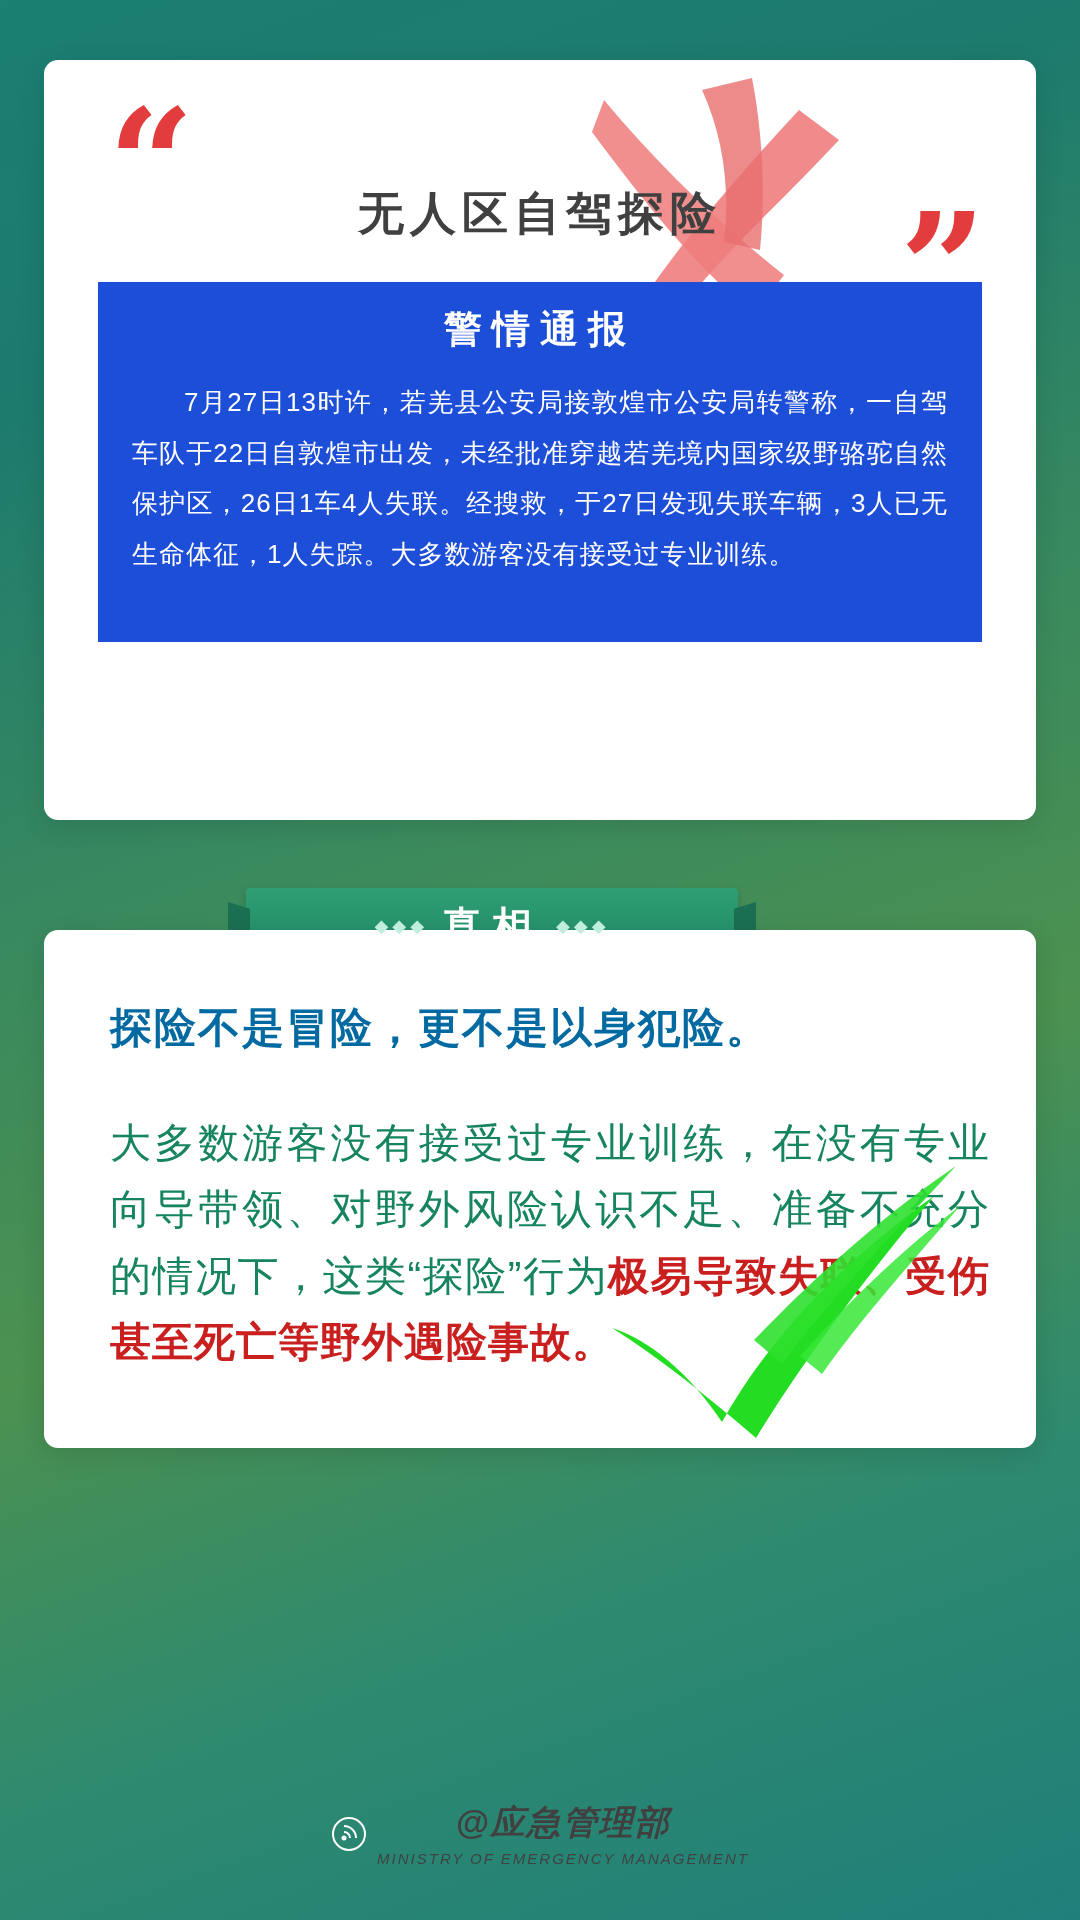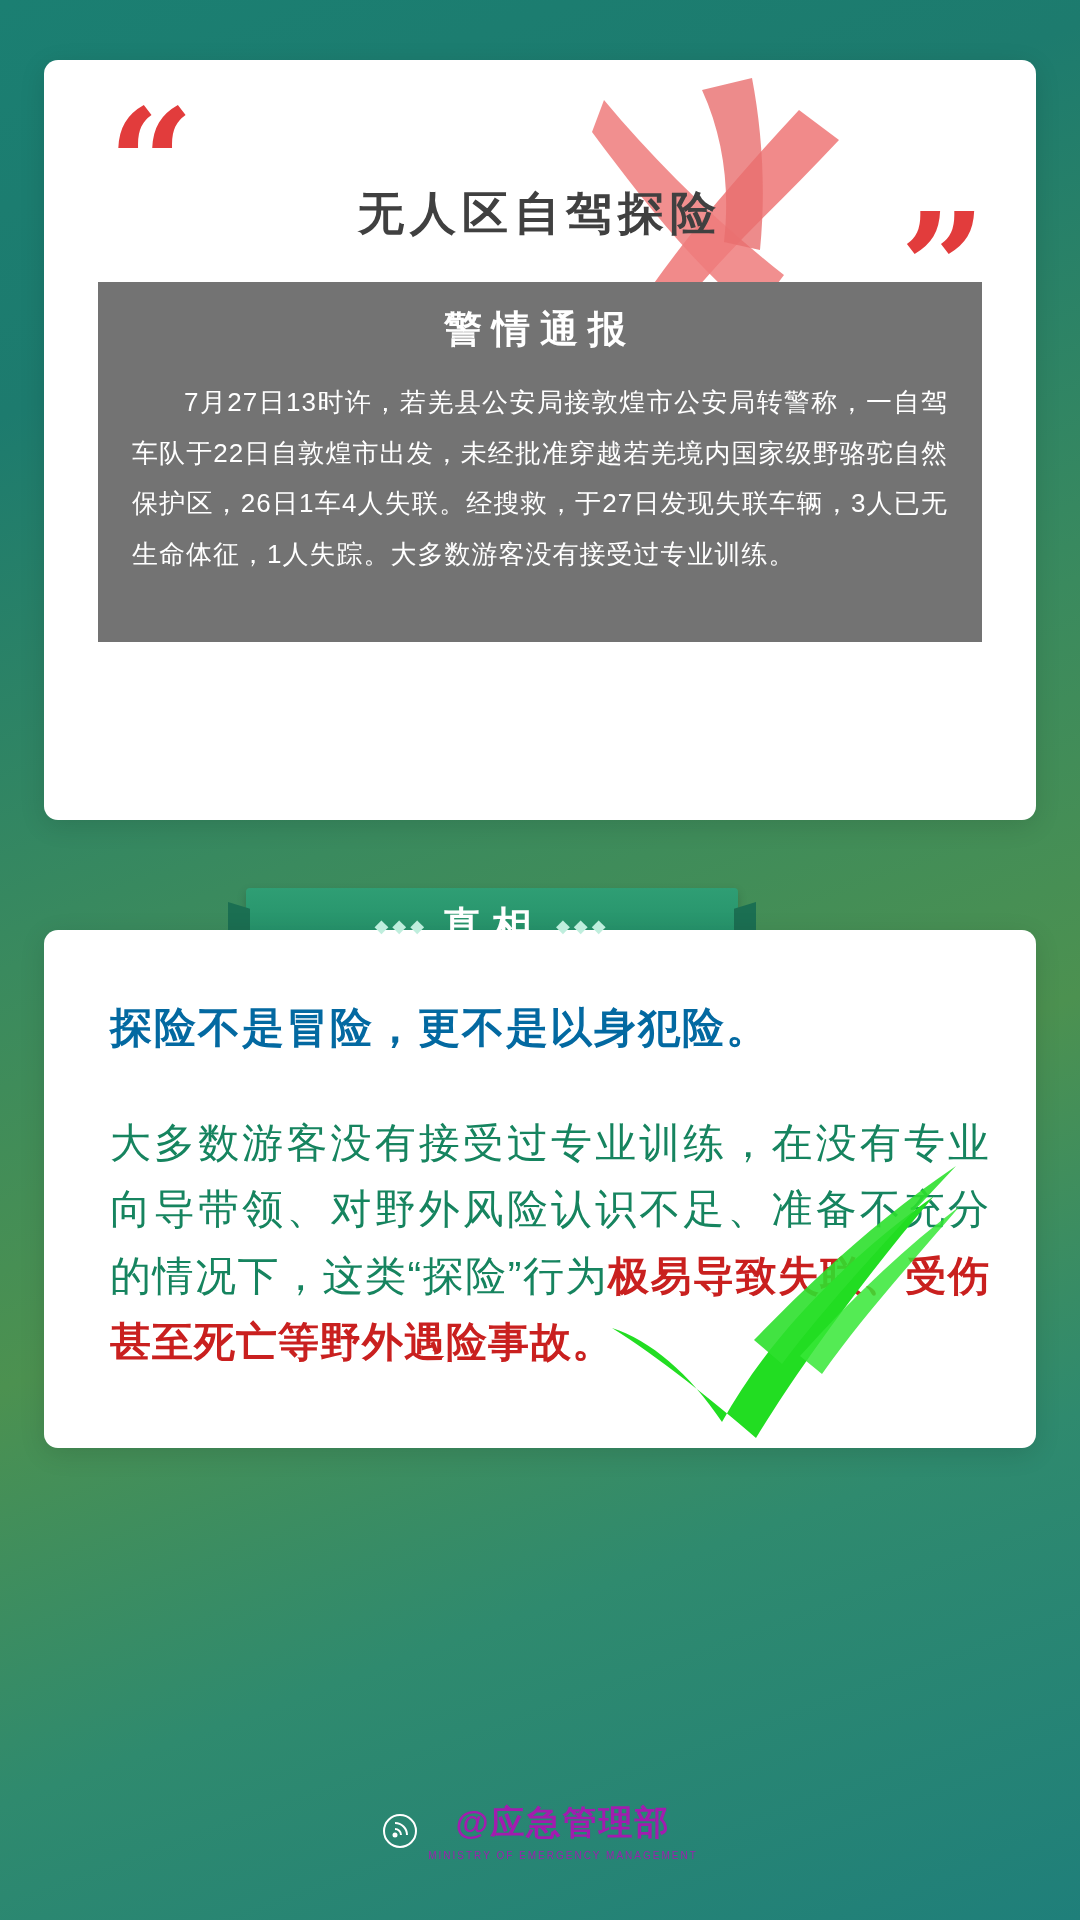--- a/index.html
+++ b/index.html
@@ -80,21 +80,21 @@
     font-family: "DejaVu Sans", "Liberation Sans", sans-serif;
   }
   .rumor-title div { white-space: nowrap; }
 
   .notice-box {
     position: absolute;
     left: 54px;
     top: 222px;
     width: 884px;
     height: 360px;
-    background: #737373;
+    background: #1d4ed8;
     color: #ffffff;
     box-sizing: border-box;
     padding: 22px 34px 20px 34px;
   }
   .notice-title {
     text-align: center;
     font-size: 38px;
     font-weight: bold;
     letter-spacing: 10px;
     margin-bottom: 22px;
@@ -189,35 +189,36 @@
     pointer-events: none;
   }
 
   
   #footer {
     position: absolute;
     left: 0;
     top: 1800px;
     width: 1080px;
     text-align: center;
-    color: #a21caf;
+    color: #404040;
+    font-style: italic;
   }
   .footer-row {
     display: inline-flex;
     align-items: center;
     gap: 10px;
   }
   .footer-main {
     font-size: 34px;
     font-weight: bold;
     letter-spacing: 2px;
   }
   .footer-sub {
     display: block;
-    font-size: 10px;
+    font-size: 15px;
     letter-spacing: 2px;
     margin-top: 4px;
     opacity: 0.95;
   }
 </style>
 </head>
 <body>
 
 <div class="page">
 

